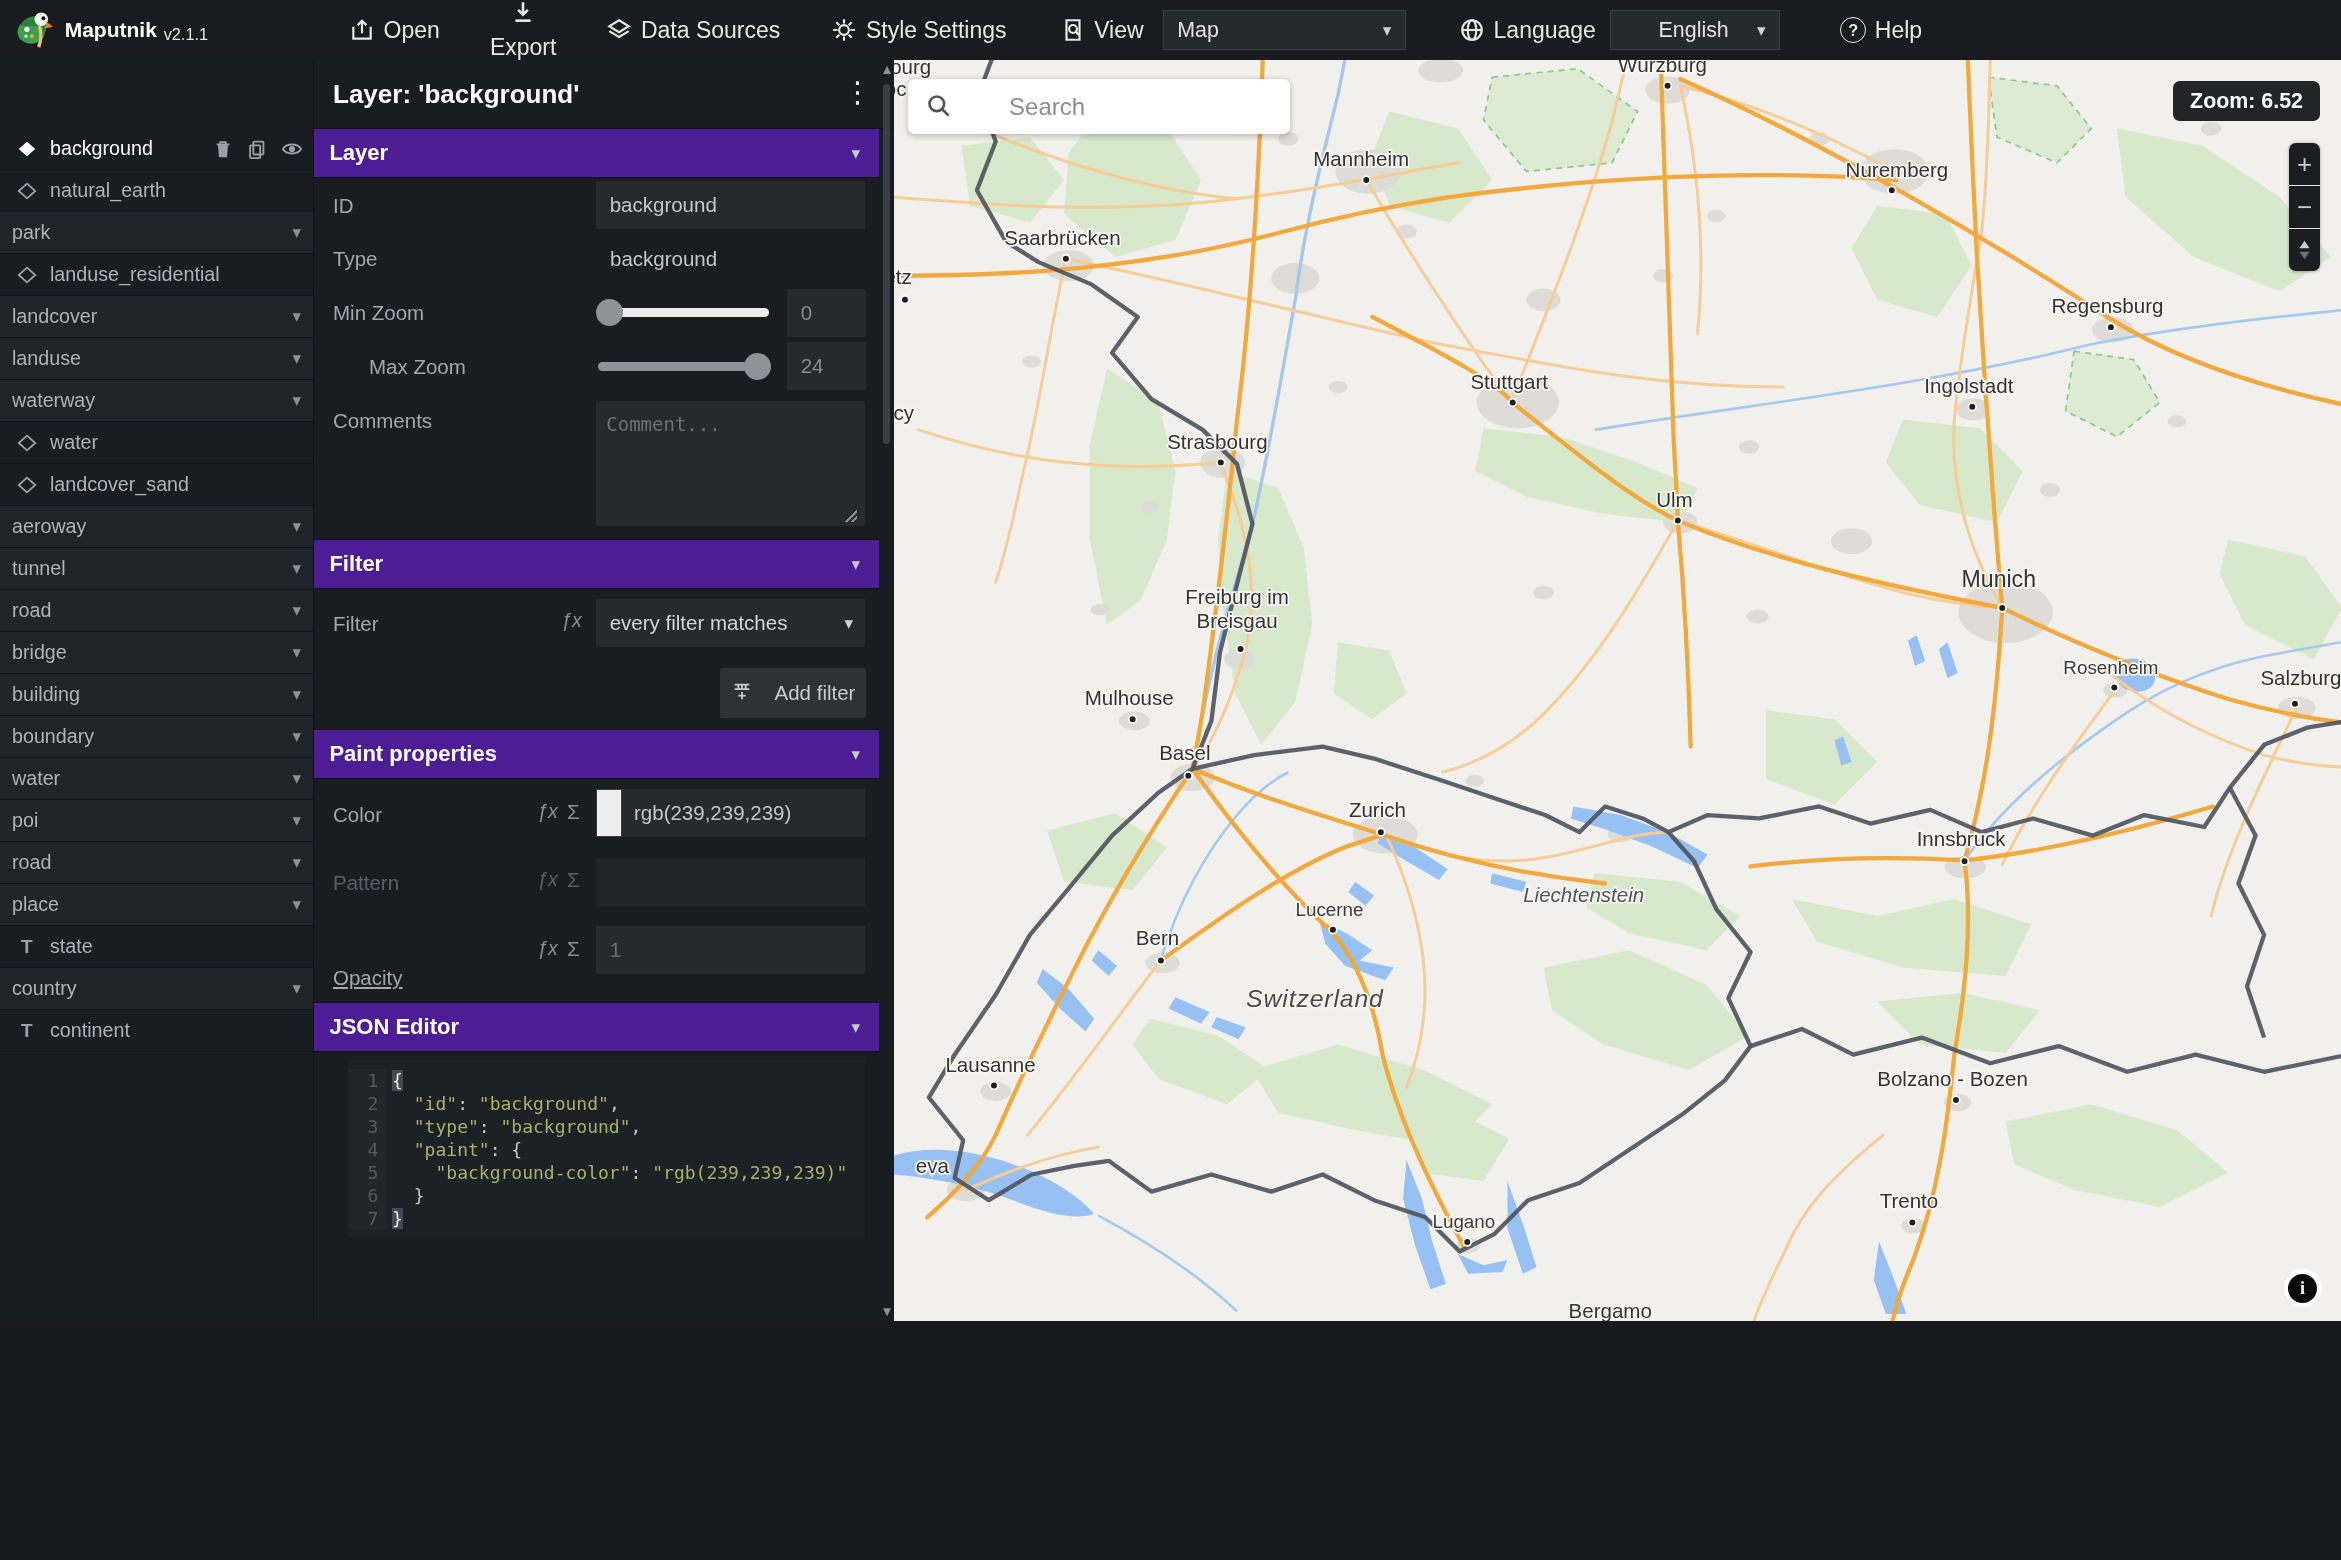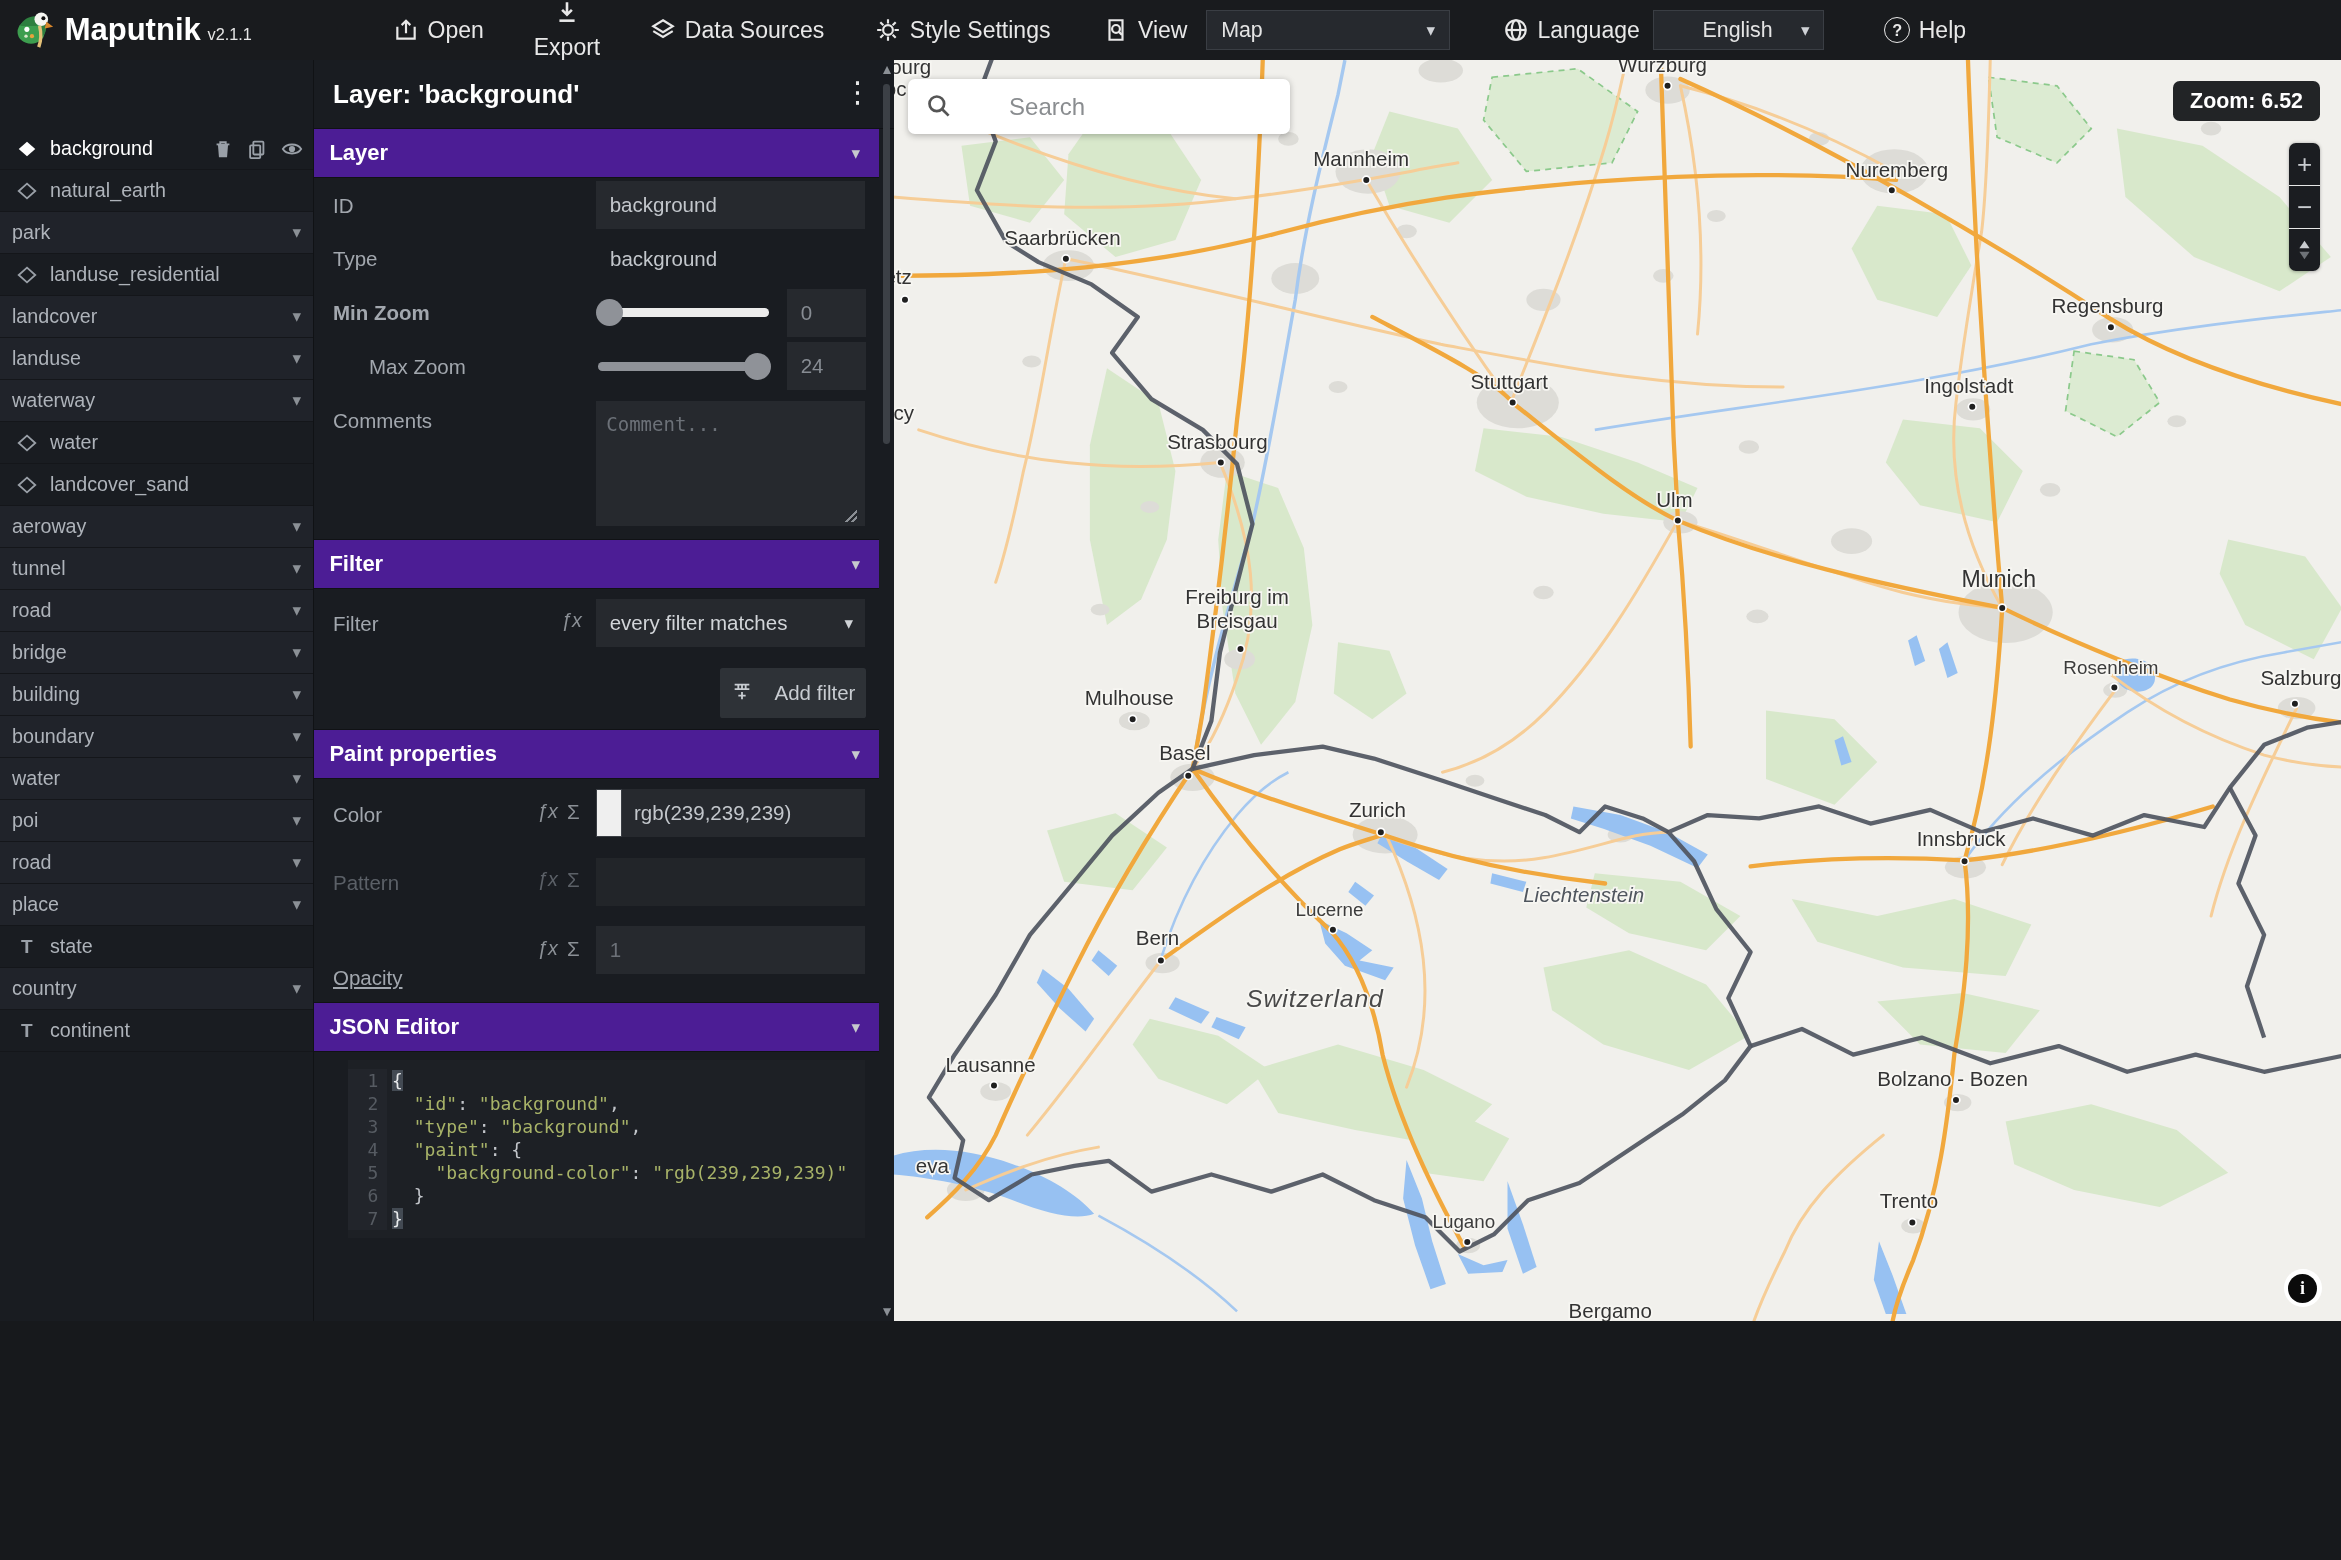--- a/index.html
+++ b/index.html
@@ -2,21 +2,21 @@
 <html style="font-size:13.7px"><head>
 <meta charset="utf-8">
 <style>
   html,body{margin:0;padding:0;background:#0e1012;}
   .page{position:relative;width:2342px;height:1560px;background:#17191c;overflow:hidden;
         font-family:"Liberation Sans", sans-serif;color:#d8dadd;}
   
   .topbar{position:absolute;left:0;top:0;width:2342px;height:60px;background:#191b1e;
           display:flex;align-items:center;z-index:30;}
   .brand{display:flex;align-items:center;margin-left:15.4px;}
-  .brand .appname{font-size:31px;font-weight:bold;color:#fff;margin-left:10.3px;}
+  .brand .appname{font-size:21px;font-weight:bold;color:#fff;margin-left:10.3px;}
   .brand .version{font-size:16.3px;color:#e6e6e6;margin-left:6.8px;margin-top:8.6px;}
   .menu-item{display:flex;align-items:center;gap:8.6px;color:#e8e8e8;font-size:23px;cursor:pointer;}
   .menu-item svg{display:block;}
   .mi-open{margin-left:141px;} .mi-export{margin-left:50px;flex-direction:column;} .mi-datasources{margin-left:50px;}
   .mi-stylesettings{margin-left:51px;} .mi-view{margin-left:53px;}
   .tb-select{height:38px;background:#26292e;border:0.9px solid #3a3e44;color:#e4e4e4;font-size:21.4px;
              display:flex;align-items:center;justify-content:space-between;padding:0 13.7px;cursor:pointer;}
   .sel-map{width:214px;margin-left:19px;}
   .sel-lang{width:107px;margin-left:13.7px;padding-left:48px;}
   .mi-language{margin-left:53px;} .mi-help{margin-left:60px;}
@@ -366,21 +366,21 @@
       <span class="st">Layer</span>
       <span class="caret">▾</span>
     </div>
 
     <span class="flabel" style="top:134px;">ID</span>
     <div class="finput" style="top:121px;">background</div>
 
     <span class="flabel" style="top:187px;">Type</span>
     <span class="fvalue" style="top:187px;">background</span>
 
-    <span class="flabel" style="top:241px;font-weight:bold;">Min Zoom</span>
+    <span class="flabel" style="top:241px;">Min Zoom</span>
     <div class="slider" style="top:248px;background:#ececec;">
       <span class="thumb" style="left:-1.7px;"></span>
     </div>
     <div class="valbox" style="top:229px;">0</div>
 
     <span class="flabel" style="top:295px;margin-left:36px;">Max Zoom</span>
     <div class="slider" style="top:302px;background:#8f9298;">
       <span class="thumb" style="right:-1.7px;"></span>
     </div>
     <div class="valbox" style="top:282px;">24</div>

